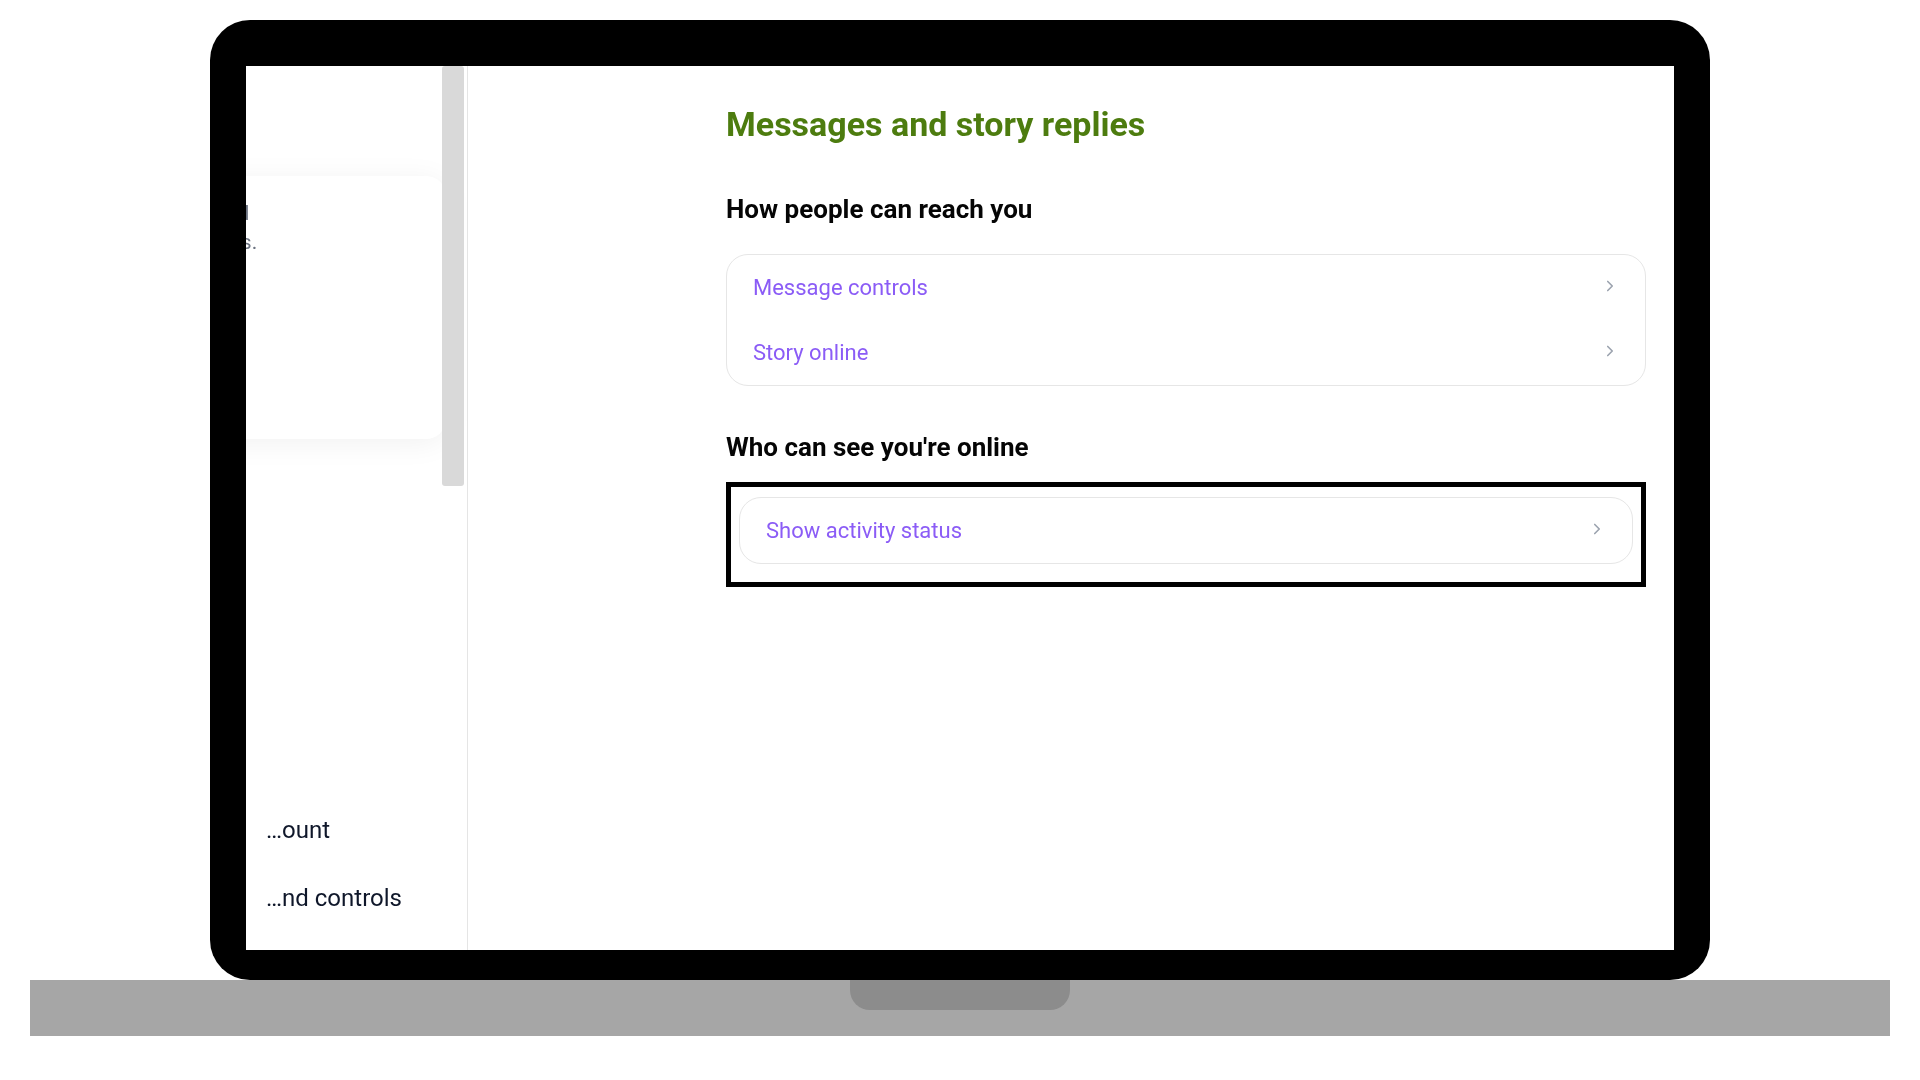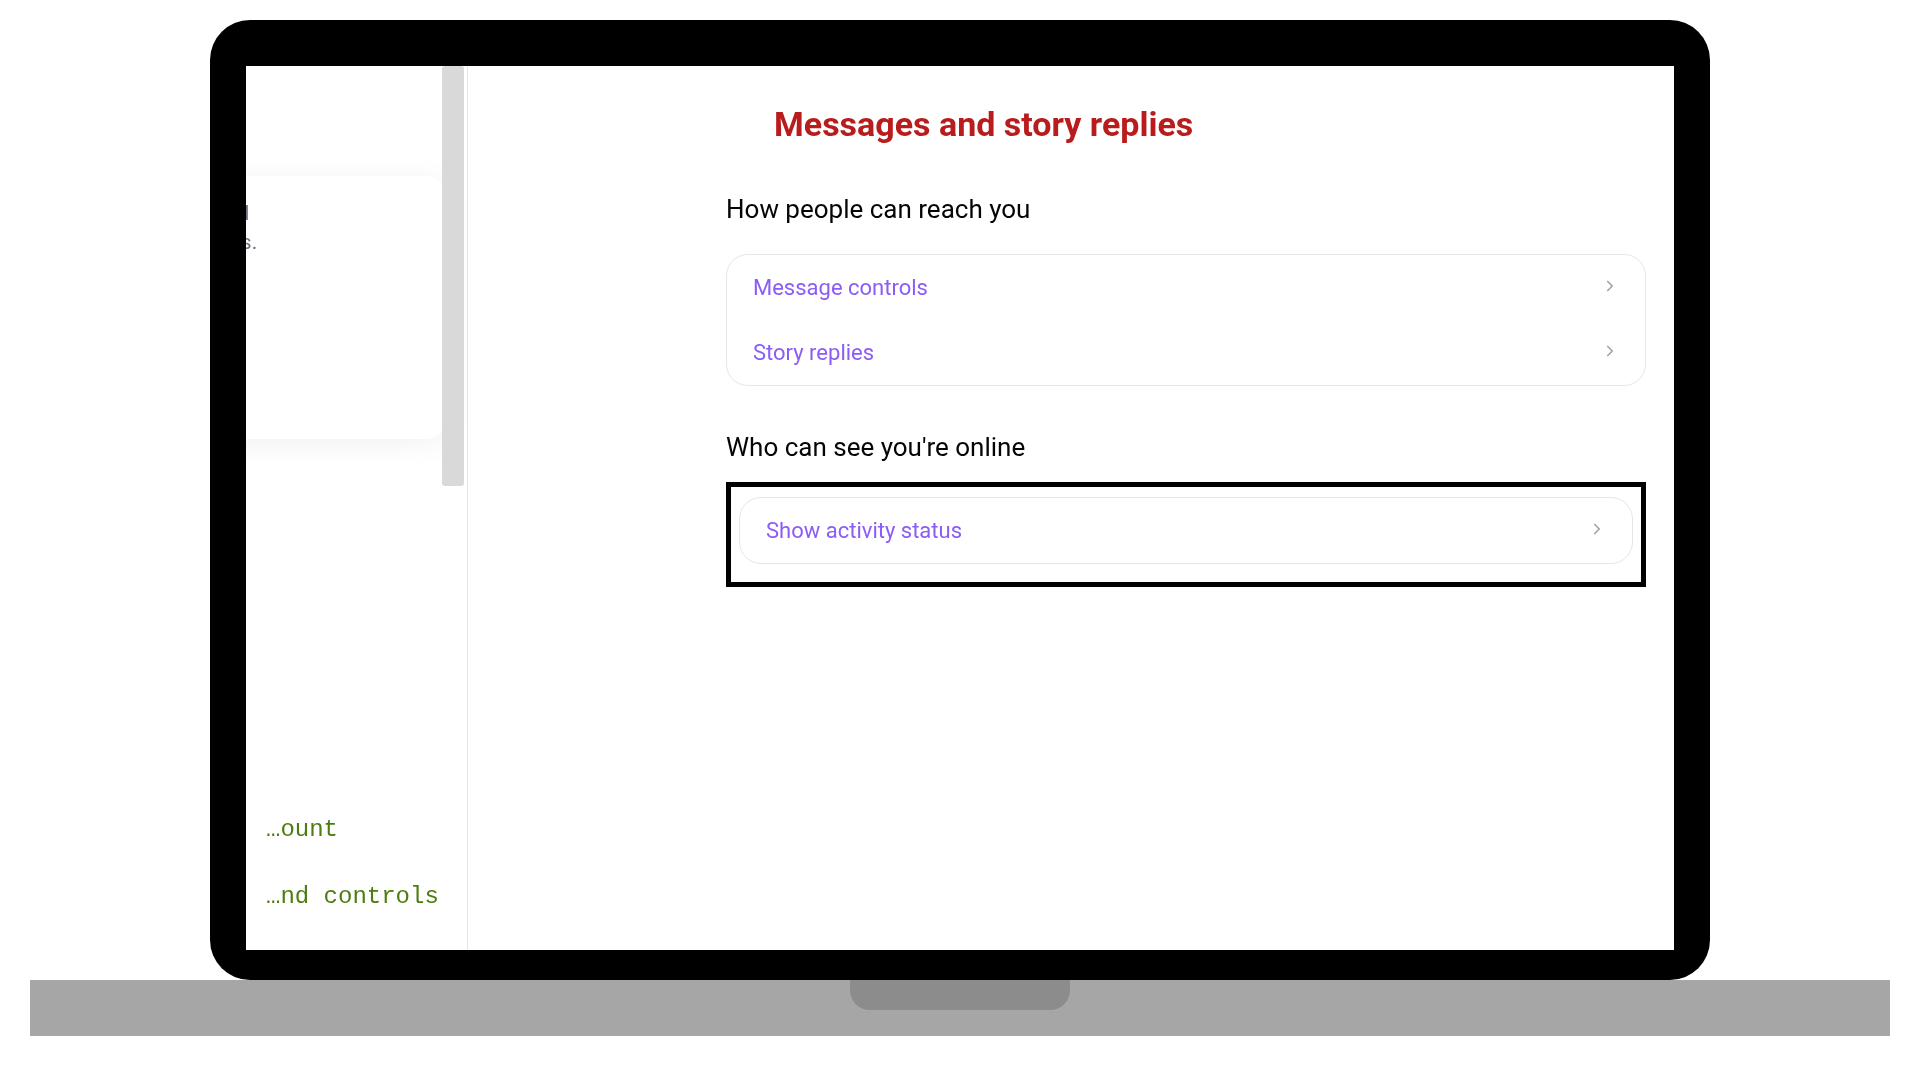--- a/index.html
+++ b/index.html
@@ -104,26 +104,25 @@
       margin-top: 48px;
       display: block;
     }
     .sidebar-lower {
       position: absolute;
       left: 30px;
       top: 750px;
       width: 380px;
     }
     .sidebar-item {
-      color: #4d7c0f;
+      color: #0f172a;
       font-size: 24px;
       margin-bottom: 40px;
       padding-left: 200px;
       white-space: nowrap;
-      font-family: Liberation Mono, monospace;
     }
 
     
     .scrollbar-track {
       position: absolute;
       left: 196px;
       top: 0;
       width: 22px;
       height: 420px;
       background: #d9d9d9;
@@ -143,27 +142,26 @@
     
     .main {
       position: absolute;
       left: 480px;
       top: 38px;
       width: 920px;
     }
     .page-title {
       font-size: 34px;
       font-weight: 700;
-      color: #b91c1c;
+      color: #4d7c0f;
       margin-bottom: 50px;
-      margin-left: 48px;
     }
     .section-title {
       font-size: 26px;
-      font-weight: 400;
+      font-weight: 700;
       color: #050505;
       margin-bottom: 30px;
     }
     .group-card {
       border: 1px solid #e6e6e6;
       border-radius: 22px;
       overflow: hidden;
       margin-bottom: 46px;
       background: #ffffff;
     }
@@ -225,21 +223,21 @@
             <div class="group-card">
               <div class="list-row">
                 <span class="list-row-label">Message controls</span>
                 <span class="chevron">
                   <svg width="18" height="18" viewBox="0 0 24 24" fill="none" stroke="currentColor" stroke-width="2.2" stroke-linecap="round" stroke-linejoin="round">
                       <polyline points="9 18 15 12 9 6"></polyline>
                     </svg>
                 </span>
               </div>
               <div class="list-row">
-                <span class="list-row-label">Story replies</span>
+                <span class="list-row-label">Story online</span>
                 <span class="chevron">
                   <svg width="18" height="18" viewBox="0 0 24 24" fill="none" stroke="currentColor" stroke-width="2.2" stroke-linecap="round" stroke-linejoin="round">
                       <polyline points="9 18 15 12 9 6"></polyline>
                     </svg>
                 </span>
               </div>
             </div>
           </div>
 
           <div class="section2">

